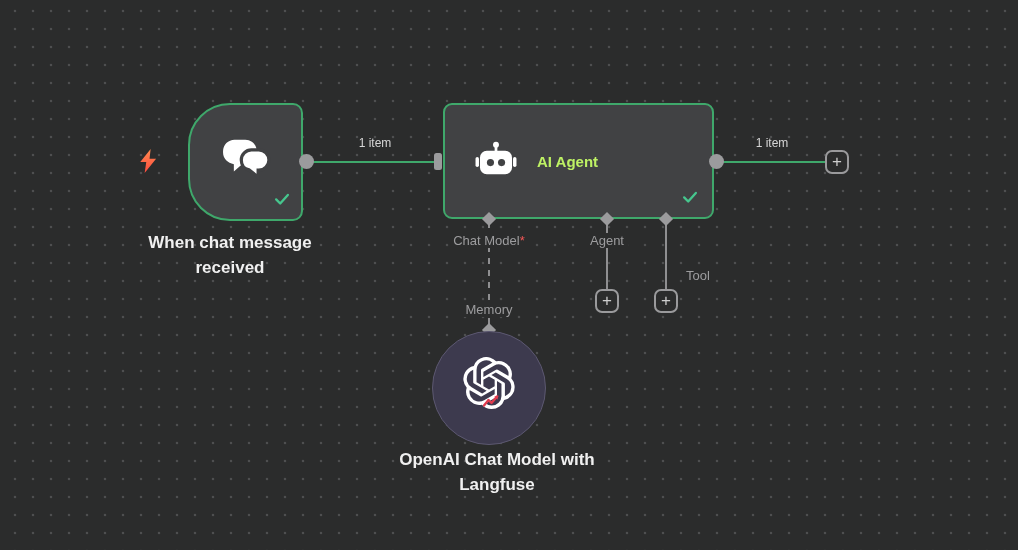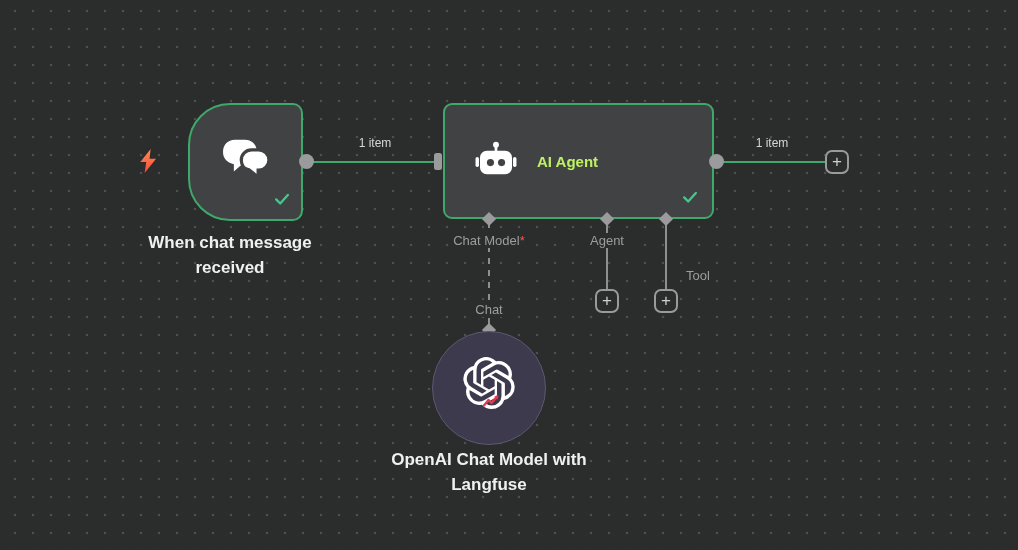--- a/index.html
+++ b/index.html
@@ -127,33 +127,33 @@
   <div class="abs port-label" style="left:668px;top:233px;width:60px;margin-top:35px;">
     <span class="bglab">Tool</span>
   </div>
 
   <div class="abs plus-btn" style="left:595px;top:289px;">+</div>
   <div class="abs plus-btn" style="left:654px;top:289px;">+</div>
 
   <div class="abs plus-btn" style="left:825px;top:150px;">+</div>
 
   <div class="abs port-label" style="left:449px;top:302px;width:80px;">
-    <span class="bglab">Chat</span>
+    <span class="bglab">Memory</span>
   </div>
 
   <div class="abs diamond" style="left:484px;top:325px;"></div>
 
   <div class="abs model-circle" style="left:432px;top:331px;">
     <span style="position:relative;top:-3px;">
       <svg width="52" height="52" viewBox="0 0 24 24">
         <path fill="#ffffff" d="M22.2819 9.8211a5.9847 5.9847 0 0 0-.5157-4.9108 6.0462 6.0462 0 0 0-6.5098-2.9A6.0651 6.0651 0 0 0 4.9807 4.1818a5.9847 5.9847 0 0 0-3.9977 2.9 6.0462 6.0462 0 0 0 .7427 7.0966 5.98 5.98 0 0 0 .511 4.9107 6.051 6.051 0 0 0 6.5146 2.9001A5.9847 5.9847 0 0 0 13.2599 24a6.0557 6.0557 0 0 0 5.7718-4.2058 5.9894 5.9894 0 0 0 3.9977-2.9001 6.0557 6.0557 0 0 0-.7475-7.073zm-9.022 12.6081a4.4755 4.4755 0 0 1-2.8764-1.0408l.1419-.0804 4.7783-2.7582a.7948.7948 0 0 0 .3927-.6813v-6.7369l2.02 1.1686a.071.071 0 0 1 .038.0615v5.5826a4.504 4.504 0 0 1-4.4945 4.4849zm-9.6607-4.1254a4.4708 4.4708 0 0 1-.5346-3.0137l.142.0852 4.783 2.7582a.7712.7712 0 0 0 .7806 0l5.8428-3.3685v2.3324a.0804.0804 0 0 1-.0332.0615L9.74 19.9502a4.4992 4.4992 0 0 1-6.1408-1.6464zM2.3408 7.8956a4.485 4.485 0 0 1 2.3655-1.9728V11.6a.7664.7664 0 0 0 .3879.6765l5.8144 3.3543-2.0201 1.1685a.0757.0757 0 0 1-.071 0l-4.8303-2.7865A4.504 4.504 0 0 1 2.3408 7.8956zm16.5963 3.8558L13.1038 8.364 15.1192 7.2a.0757.0757 0 0 1 .071 0l4.8303 2.7913a4.4944 4.4944 0 0 1-.6765 8.1042v-5.6772a.79.79 0 0 0-.4069-.6813zm2.0107-3.0231l-.142-.0852-4.7735-2.7818a.7759.7759 0 0 0-.7854 0L9.409 9.2297V6.8974a.0662.0662 0 0 1 .0284-.0615l4.8303-2.7866a4.4992 4.4992 0 0 1 6.6802 4.66zM8.3065 12.863l-2.02-1.1638a.0804.0804 0 0 1-.038-.0567V6.0742a4.4992 4.4992 0 0 1 7.3757-3.4537l-.142.0805L8.704 5.459a.7948.7948 0 0 0-.3927.6813zm1.0976-2.3654l2.602-1.4998 2.6069 1.4998v2.9994l-2.5974 1.4997-2.6067-1.4997z"></path>
       </svg>
     </span>
     <span class="abs" style="left:50px;top:62px;">
       <svg width="16" height="13" viewBox="0 0 16 12">
         <path d="M1 10 L5.5 4.5 L8.5 7.5 L14 1" stroke="#e13b4e" stroke-width="2.4" fill="none" stroke-linecap="round" stroke-linejoin="round"></path>
         <path d="M15.5 0 l-4.2 1.1 3.1 3.1z" fill="#e13b4e"></path>
       </svg>
     </span>
   </div>
-  <div class="abs node-caption" style="left:379px;top:448px;width:220px;">OpenAI Chat Model with Langfuse</div>
+  <div class="abs node-caption" style="left:387px;top:448px;width:220px;">OpenAI Chat Model with Langfuse</div>
 
 </div>
 
 </body></html>

